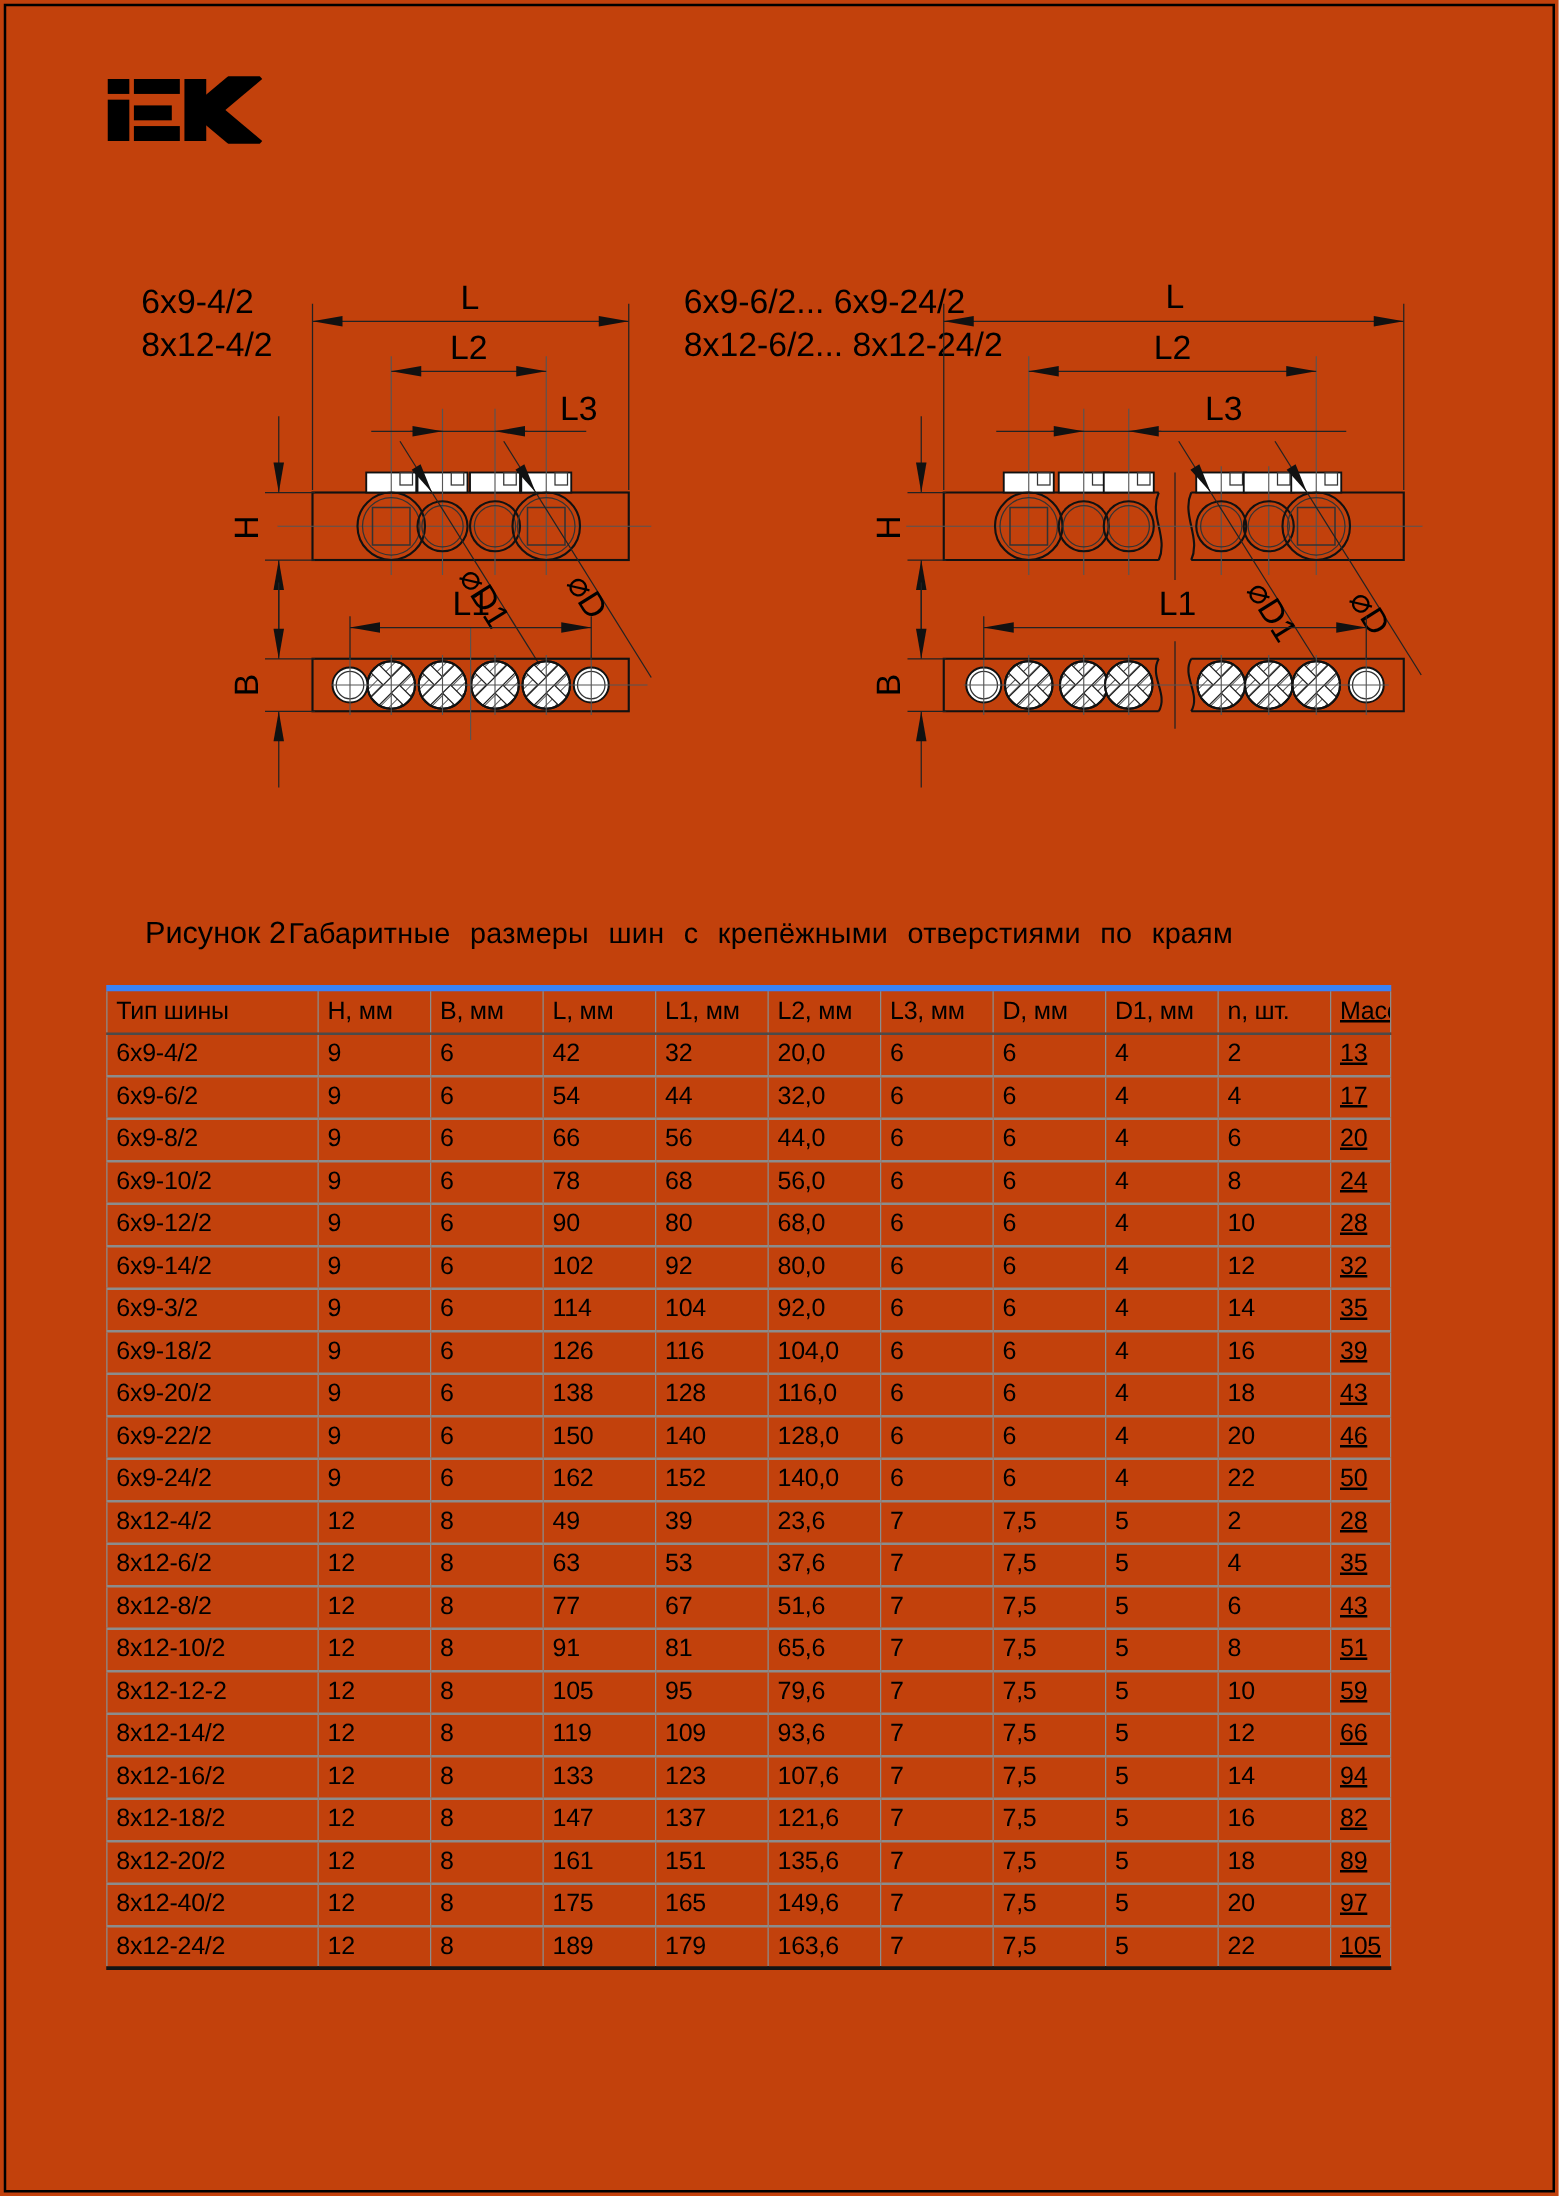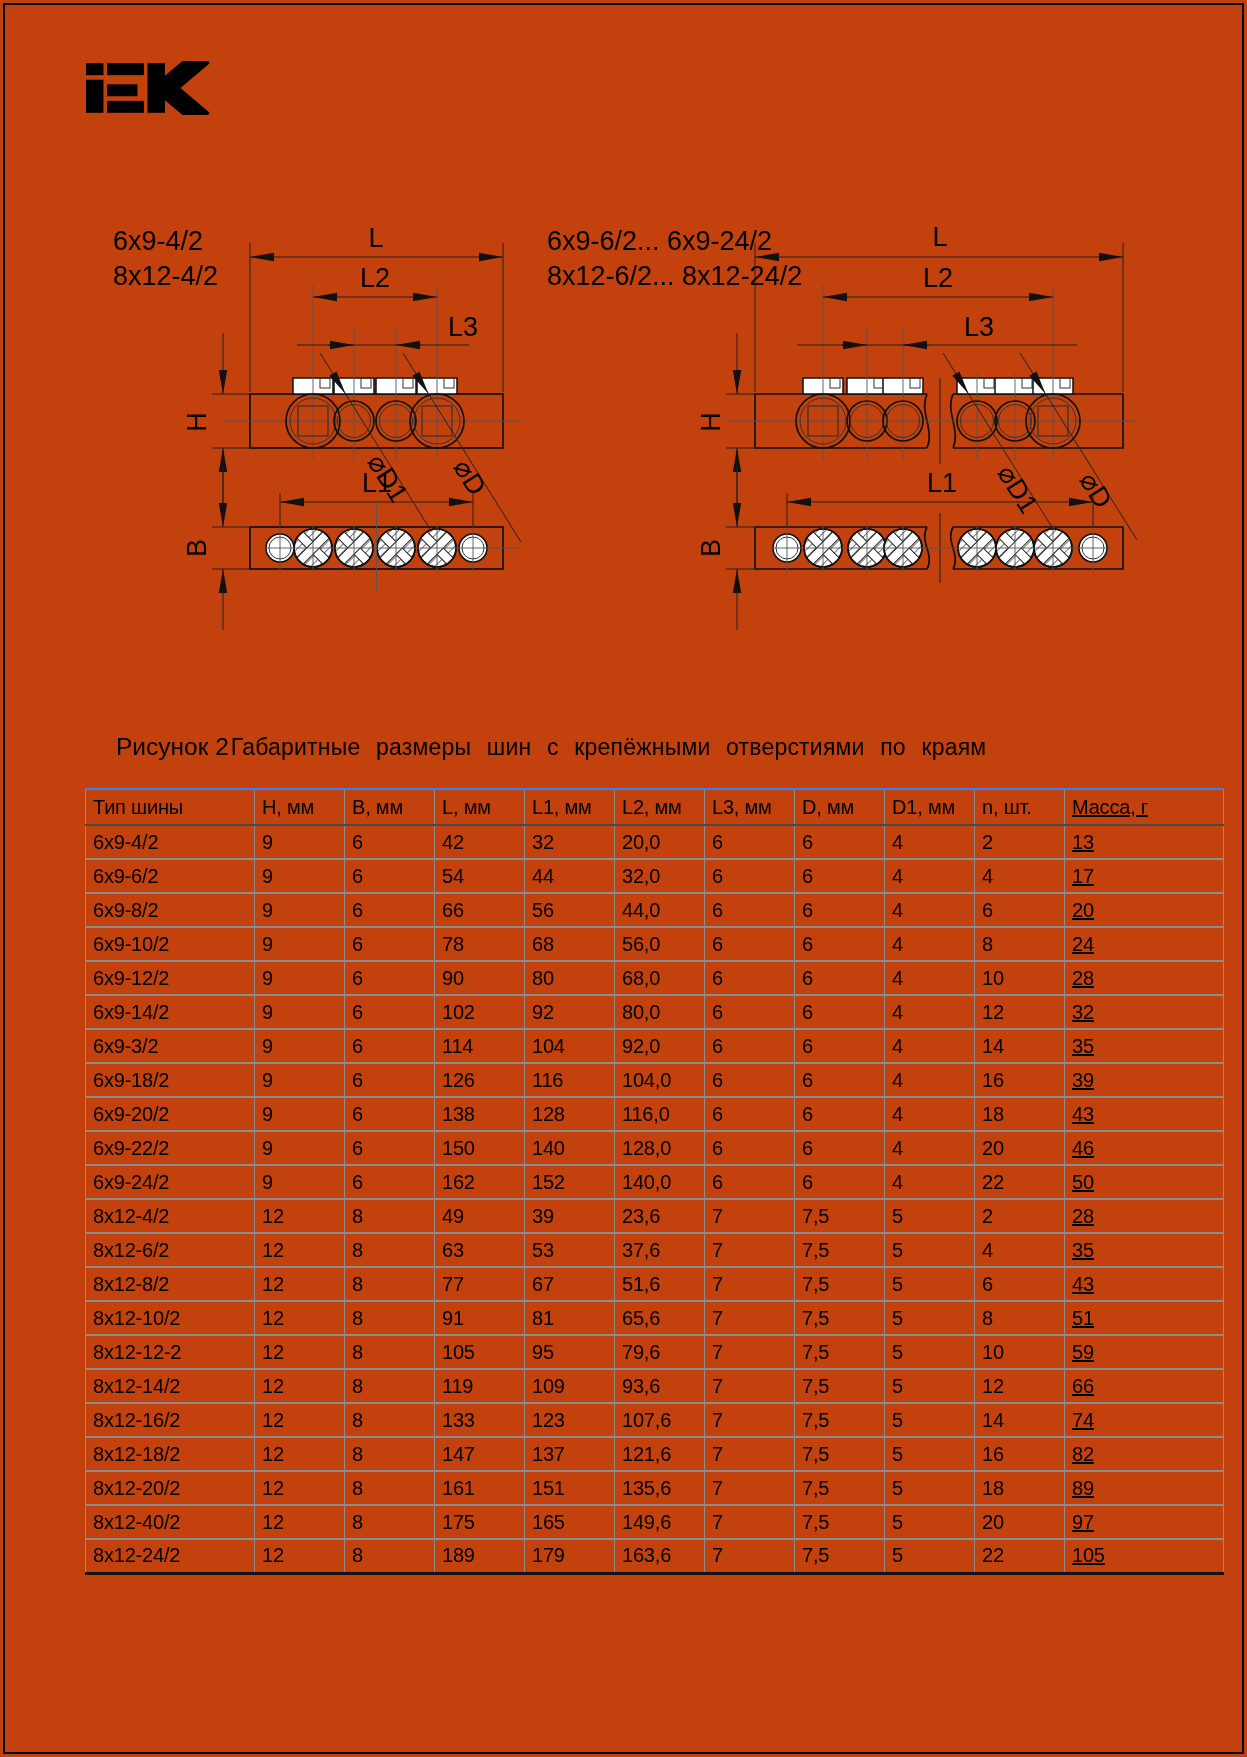--- a/index.html
+++ b/index.html
@@ -9,23 +9,23 @@
   .logo{position:absolute;left:86px;top:61px;}
   .figure{position:absolute;left:85px;top:195px;}
   .figure text{font-family:"Liberation Sans",sans-serif;fill:#000;}
   .t{font-size:27px;}
   .thin{stroke:#222;stroke-width:1;fill:none;}
   .med{stroke:#111;stroke-width:1.7;fill:none;}
   .cl{stroke:#555;stroke-width:0.9;fill:none;}
   .caption{position:absolute;left:116px;top:733px;font-size:23px;white-space:nowrap;}
   .caption .cap-label{font-size:24.5px;margin-right:2px;}
   .caption .cap-text{word-spacing:9px;letter-spacing:0.2px;}
-  .spec-table{position:absolute;left:85px;top:788px;width:1139px;border-collapse:collapse;
+  .spec-table{position:absolute;left:85px;top:788px;width:1028px;border-collapse:collapse;
         table-layout:fixed;font-size:20px;letter-spacing:-0.2px;
-        border-top:2px solid #3b82f6;border-bottom:3px solid #141414;}
+        border-top:5px solid #3b82f6;border-bottom:3px solid #141414;}
   .spec-table th,.spec-table td{border:1px solid #8c8c8c;border-bottom:2px solid #8c8c8c;
         text-align:left;padding:0 2px 0 7px;font-weight:normal;height:34px;box-sizing:border-box;
         overflow:hidden;white-space:nowrap;}
   .spec-table th{height:36px;border-bottom:2.5px solid #4a4a4a;}
   .spec-table th:first-child,.spec-table td:first-child{width:169px;}
   .spec-table th:nth-child(n+2),.spec-table td:nth-child(n+2){width:90px;}
   .spec-table th:last-child,.spec-table td:last-child{width:auto;text-decoration:underline;}
 </style>
 </head>
 <body>
@@ -504,21 +504,21 @@
           <td>8x12-16/2</td>
           <td>12</td>
           <td>8</td>
           <td>133</td>
           <td>123</td>
           <td>107,6</td>
           <td>7</td>
           <td>7,5</td>
           <td>5</td>
           <td>14</td>
-          <td>74</td>
+          <td>94</td>
         </tr>
         <tr>
           <td>8x12-18/2</td>
           <td>12</td>
           <td>8</td>
           <td>147</td>
           <td>137</td>
           <td>121,6</td>
           <td>7</td>
           <td>7,5</td>

